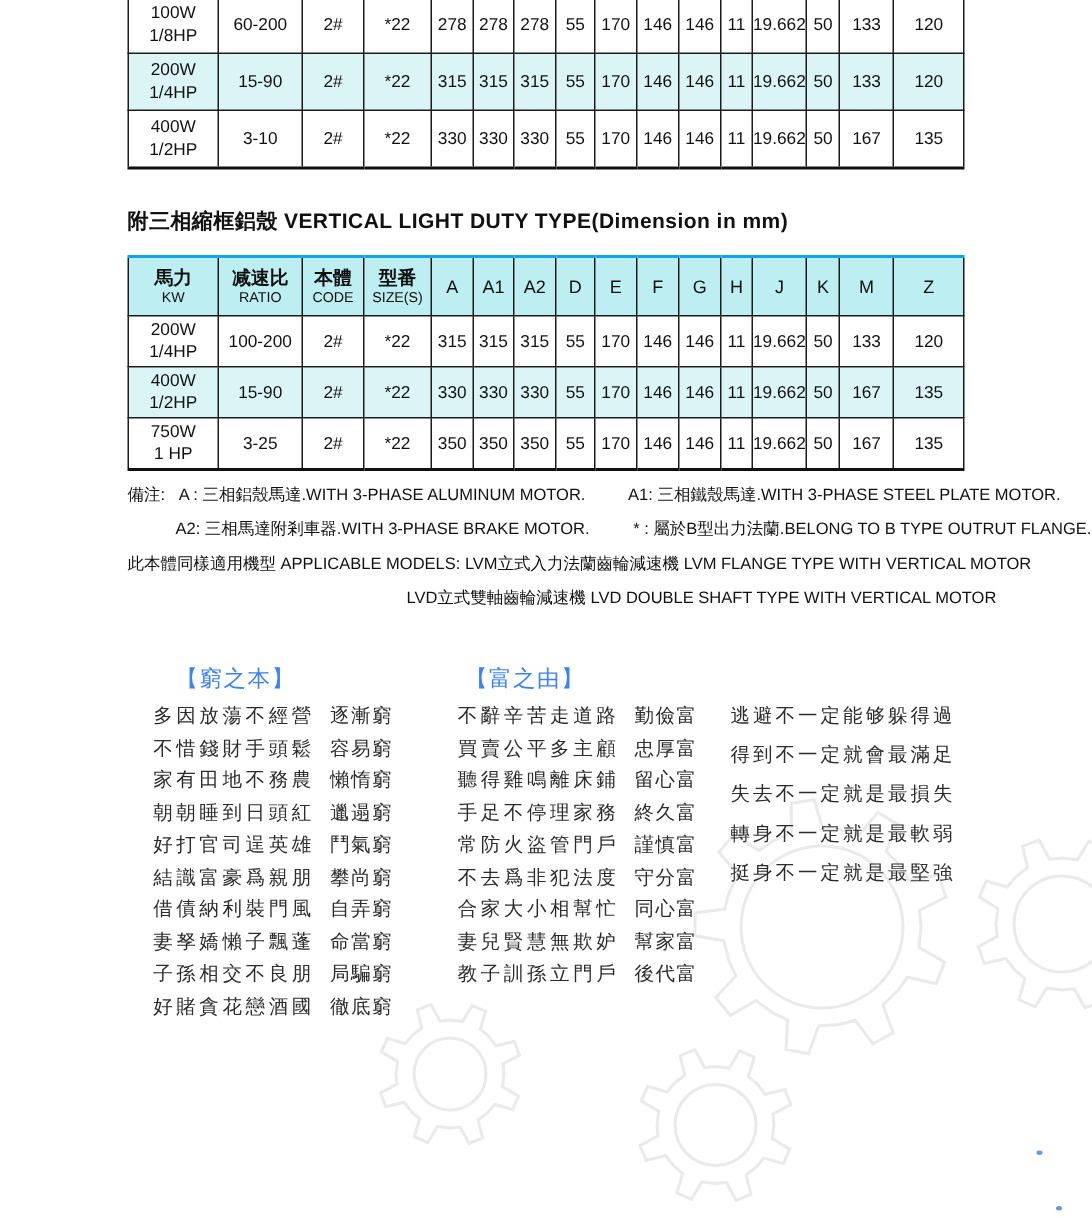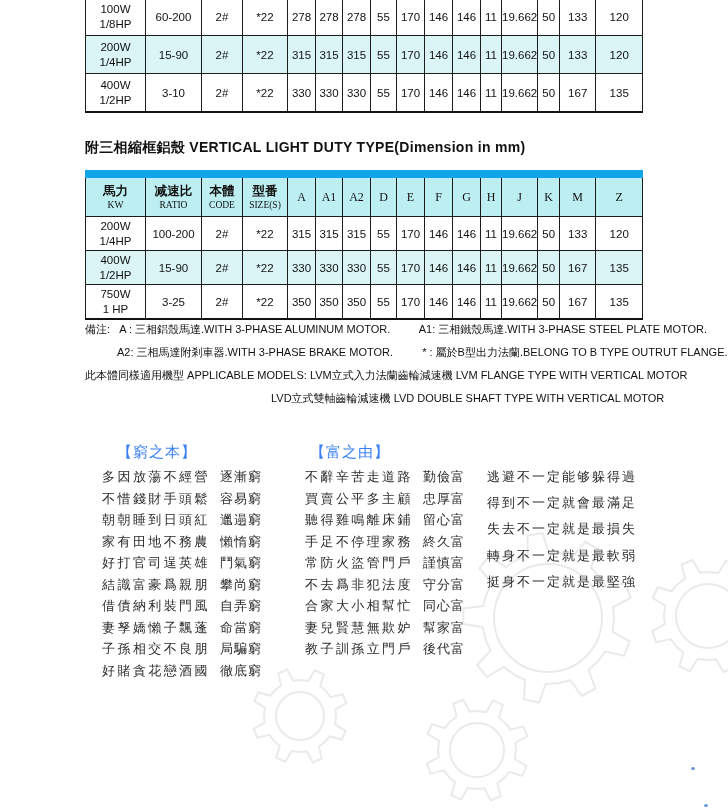--- a/index.html
+++ b/index.html
@@ -10,21 +10,21 @@
   
   table.t{position:absolute;border-collapse:collapse;table-layout:fixed;z-index:2;background:transparent;}
   table.t td,table.t th{border:1px solid #1c1c1c;text-align:center;vertical-align:middle;
           font-size:11.5px;padding:0;color:#111;background:#fff;}
   .t1{left:85px;top:-2px;}
   .t1 td{height:37px;}
   .t1 tr:first-child td{border-top:none;}
   .t1 tr:last-child td{border-bottom:2px solid #111;}
   .t2{left:85px;top:170px;}
   .t2 thead th{height:38px;background:var(--header-bg,#bdeef2);font-weight:normal;}
-  .t2 thead tr th{border-top:8px solid #0ea5e9;font-family:Liberation Serif, serif;}
+  .t2 thead tr th{border-top:2px solid #0ea5e9;}
   .t2 tbody td{height:33px;}
   .t2 tbody tr:last-child td{border-bottom:2px solid #111;}
   tr.hl td{background:var(--hl-bg,#dbf5f7);}
   td.model{white-space:pre-line;font-size:11px;line-height:1.3;}
   .th-zh{display:block;font-size:12.5px;font-weight:bold;line-height:1.25;}
   .th-en{display:block;font-size:9.5px;line-height:1.1;}
 
   
   .section-title{position:absolute;left:85px;top:139px;font-size:14px;font-weight:bold;
           letter-spacing:.3px;z-index:2;}
@@ -291,26 +291,26 @@
   <ul class="plist" id="poor-list">
       <li>
         <span class="phrase">多因放蕩不經營</span>
         <span class="result">逐漸窮</span>
       </li>
       <li>
         <span class="phrase">不惜錢財手頭鬆</span>
         <span class="result">容易窮</span>
       </li>
       <li>
+        <span class="phrase">家有田地不務農</span>
+        <span class="result">懶惰窮</span>
+      </li>
+      <li>
         <span class="phrase">朝朝睡到日頭紅</span>
         <span class="result">邋遢窮</span>
-      </li>
-      <li>
-        <span class="phrase">家有田地不務農</span>
-        <span class="result">懶惰窮</span>
       </li>
       <li>
         <span class="phrase">好打官司逞英雄</span>
         <span class="result">鬥氣窮</span>
       </li>
       <li>
         <span class="phrase">結識富豪爲親朋</span>
         <span class="result">攀尚窮</span>
       </li>
       <li>

